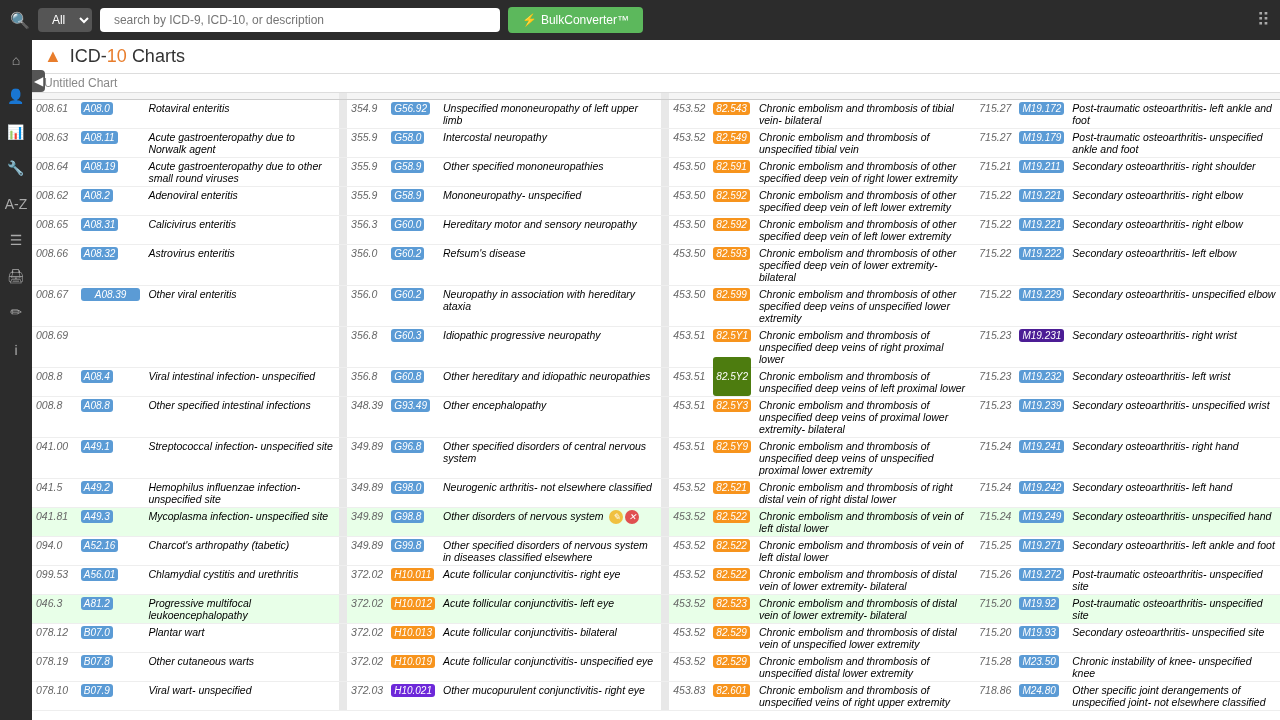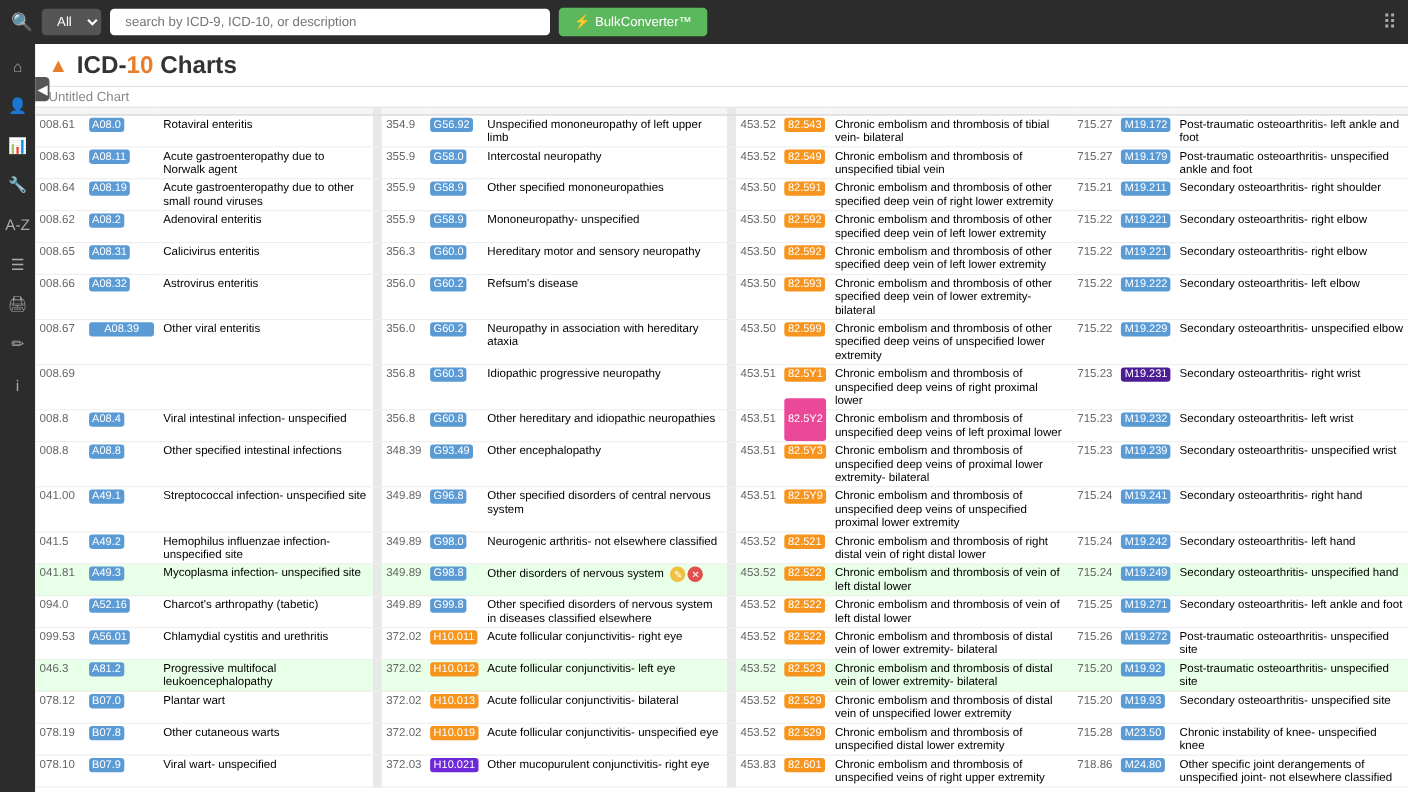--- a/index.html
+++ b/index.html
@@ -31,27 +31,27 @@
     }
     .sidebar-icon { color: #aaa; font-size: 14px; cursor: pointer; padding: 4px; }
 
     
     #content { display: flex; flex: 1; flex-direction: column; overflow: hidden; }
 
     
     #icd-header {
       background: #fff; padding: 6px 12px; border-bottom: 1px solid #ddd; display: flex; align-items: center; gap: 8px; flex-shrink: 0;
     }
-    .icd-title { font-size: 22px; font-weight: bold; color: #333; }
+    .icd-title { font-size: 18px; font-weight: normal; color: #333; }
     .icd-title span { color: #e87d2c; }
 
     
     #table-container { flex: 1; overflow: auto; background: #fff; }
 
-    table { width: 100%; border-collapse: collapse; font-size: 10.5px; }
+    table { width: 100%; border-collapse: collapse; font-size: 10.5px; font-style: italic; }
     thead th { background: #f5f5f5; border-bottom: 1px solid #ccc; padding: 3px 4px; text-align: left; font-weight: bold; position: sticky; top: 0; z-index: 2; }
     tbody tr { border-bottom: 1px solid #eee; }
     tbody td { padding: 2px 4px; vertical-align: top; }
 
     .col-code1 { width: 45px; color: #666; white-space: nowrap; }
     .col-icd9 { width: 40px; white-space: nowrap; }
     .col-icd9 span { background: #5b9bd5; color: #fff; border-radius: 3px; padding: 1px 3px; font-size: 10px; }
     .col-desc { width: 200px; }
     .col-sep { width: 8px; background: #e8e8e8; }
 
@@ -308,21 +308,21 @@
     <td class="col-desc">Viral intestinal infection- unspecified</td>
     <td class="col-sep"></td>
     <td class="col-num">356.8</td>
     <td class="col-icd10m"><span style="background:#5b9bd5;color:#fff;border-radius:3px;padding:1px 3px;font-size:10px;">G60.8</span></td>
     <td class="col-desc2">
       Other hereditary and idiopathic neuropathies
       
     </td>
     <td class="col-sep"></td>
     <td class="col-num">453.51</td>
-    <td class="col-icd10m"><span style="background:#ec4899;color:#fff;border-radius:3px;padding:14px 3px;font-size:10px;">82.5Y2</span></td>
+    <td class="col-icd10m"><span style="background:#4d7c0f;color:#fff;border-radius:3px;padding:14px 3px;font-size:10px;">82.5Y2</span></td>
     <td class="col-desc2">Chronic embolism and thrombosis of unspecified deep veins of left proximal lower</td>
     <td class="col-num">715.23</td>
     <td class="col-icd10m"><span style="background:#5b9bd5;color:#fff;border-radius:3px;padding:1px 3px;font-size:10px;">M19.232</span></td>
     <td class="col-desc3">Secondary osteoarthritis- left wrist</td>
   </tr>
               <tr>
     <td class="col-code1">008.8</td>
     <td class="col-icd9"><span style="background:#5b9bd5;color:#fff;border-radius:3px;padding:1px 3px;font-size:10px;">A08.8</span></td>
     <td class="col-desc">Other specified intestinal infections</td>
     <td class="col-sep"></td>

